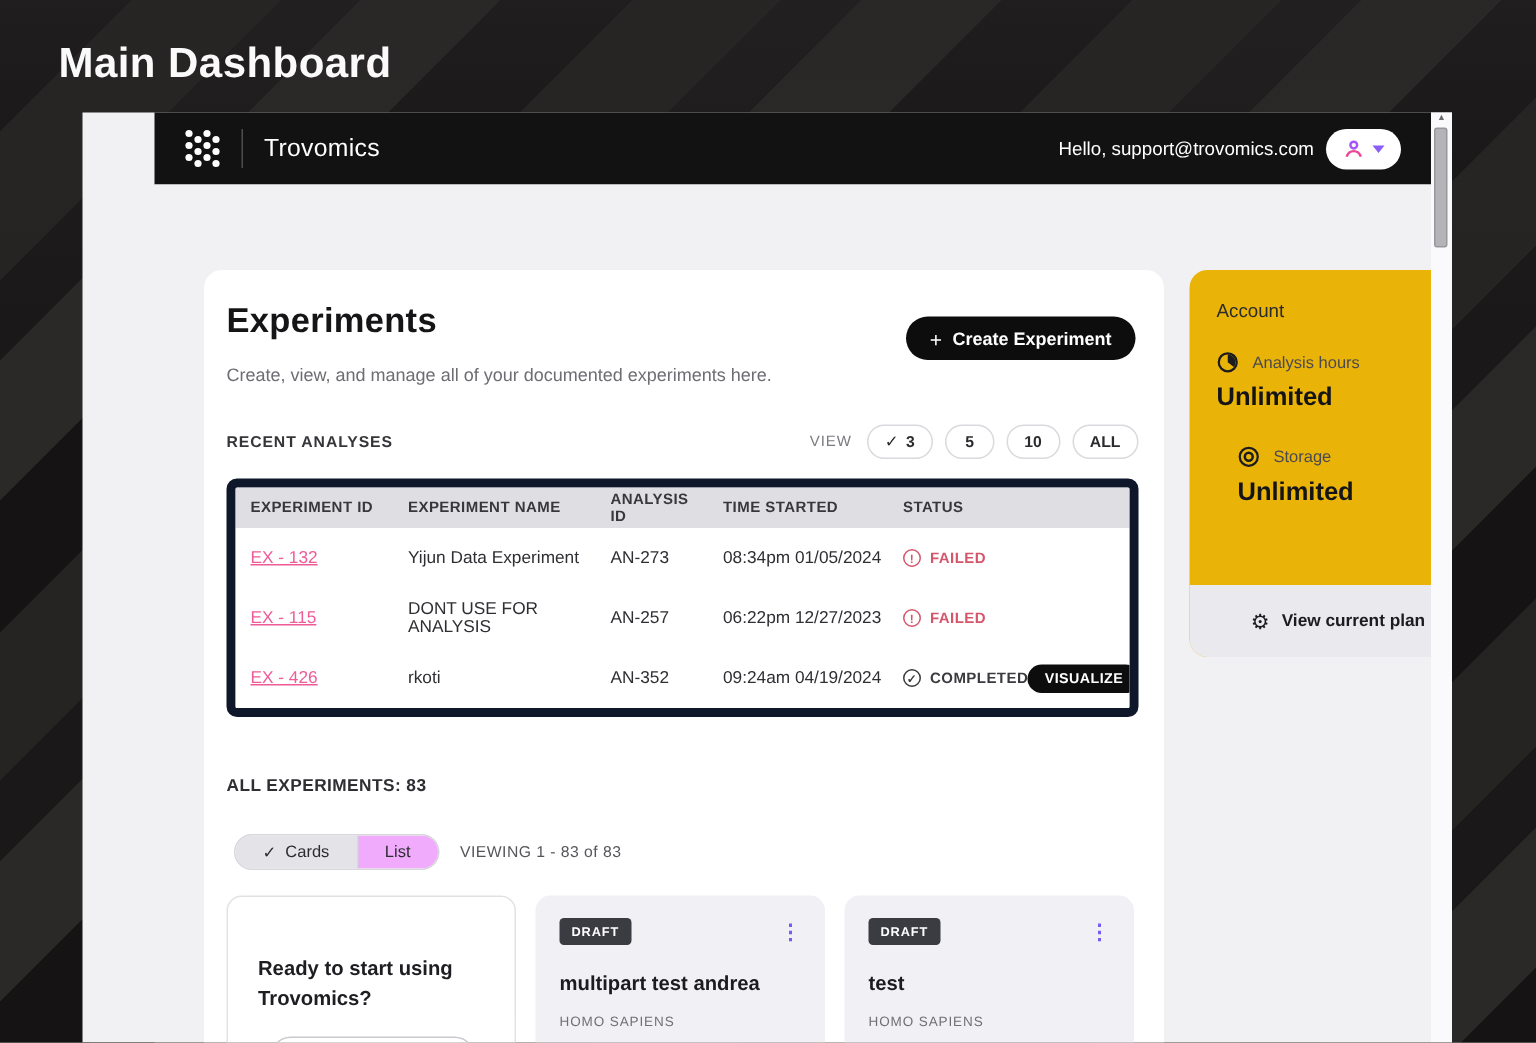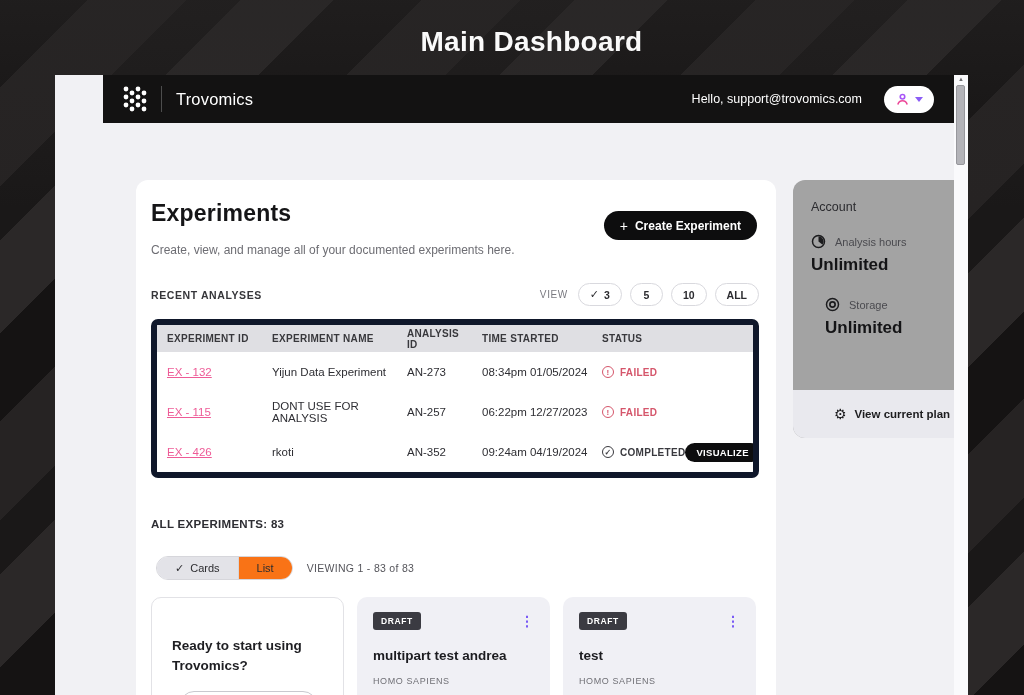--- a/index.html
+++ b/index.html
@@ -9,39 +9,39 @@
     background-color:#1c1a1a;
     background-image:
       linear-gradient(180deg, rgba(40,38,38,.55), rgba(0,0,0,0) 30%),
       repeating-linear-gradient(135deg, #151313 0 62px, #262323 62px 132px, #1a1818 132px 170px, #2b2828 170px 236px);
     position:relative;
   }
 
   
   .page-title {
     position:absolute; top:26px; left:0; width:100%;
-    text-align:center; color:#fafafa; font-size:28px; font-weight:700; letter-spacing:.3px;padding-left:39px;
+    color:#fafafa; font-size:28px; font-weight:700; letter-spacing:.3px;padding-left:39px;
   }
 
   
   .app-window {
     position:absolute; left:55px; top:75px; width:913px; height:620px;
     display:flex; background:#f1f1f4;
   }
   .app-main { width:899px; display:flex; flex-direction:column;padding-left:48px; }
 
   
   .navbar {
     height:48px; background:#131212; display:flex; align-items:center;
     padding:0 20px 0 16px; flex:none;
   }
   .logo-box { width:32px; height:32px; display:flex; align-items:center; justify-content:center; }
   .nav-divider { width:1px; height:26px; background:#4d4d4d; margin:0 14px 0 10px; }
   .brand { color:#fff; font-size:16.5px; font-weight:500; letter-spacing:.2px; }
-  .nav-right { margin-left:auto; display:flex; align-items:center; gap:22px; }
+  .nav-right { margin-left:auto; display:flex; align-items:center; gap:8px; }
   .greeting { color:#fff; font-size:12.5px; }
   .user-pill {
     width:50px; height:27px; background:#fff; border-radius:14px; border:none;
     display:flex; align-items:center; justify-content:center; gap:5px; cursor:pointer;
   }
   .caret-down { width:0; height:0; border-left:4px solid transparent; border-right:4px solid transparent; border-top:5px solid #8b5cf6; }
 
   
   .content { position:relative; flex:1; background:#f1f1f4; overflow:hidden; }
 
@@ -103,21 +103,21 @@
 
   
   .all-exp-label { margin-top:40px; font-size:11.5px; font-weight:700; color:#2e2e33; letter-spacing:.3px; }
   .toggle-row { margin-top:26px; display:flex; align-items:center; }
   .seg-toggle {
     display:flex; height:24px; border:1px solid #d6d6db; border-radius:12px;
     overflow:hidden; background:#fff; margin-left:5px;
   }
   .seg {
     padding:0 18px; display:flex; align-items:center; gap:6px;
-    font-size:11px; color:#2c2c30; cursor:pointer; background:#f97316; border:none; font-family:inherit;
+    font-size:11px; color:#2c2c30; cursor:pointer; background:#f0abfc; border:none; font-family:inherit;
   }
   .seg.selected { background:#e3e3e8; }
   .seg + .seg { border-left:1px solid #d6d6db; }
   .viewing-label { margin-left:14px; font-size:10.5px; color:#55555b; letter-spacing:.3px; }
 
   
   .cards-grid { margin-top:17px; display:flex; gap:13px; }
   .exp-card { width:193px; height:150px; border-radius:10px; position:relative; }
   .exp-card.cta { background:#fff; border:1px solid #e2e2e6; }
   .exp-card.draft { background:#f0f0f5; padding:15px 16px; }
@@ -135,21 +135,21 @@
     padding:4px 8px; border-radius:3px;
   }
   .kebab { color:#7a5af5; font-size:14px; font-weight:700; line-height:12px; cursor:pointer; letter-spacing:0; }
   .card-title { margin-top:18px; font-size:13.5px; font-weight:700; color:#1c1c20; }
   .card-species { margin-top:13px; font-size:9px; color:#707076; letter-spacing:.6px; }
   .card-stats { margin-top:16px; display:flex; gap:18px; font-size:11px; font-weight:700; color:#222226; }
 
   
   .account-card {
     position:absolute; left:690px; top:57px; width:198px; height:258px;
-    background:#a3a3a3; border-radius:12px; overflow:hidden;
+    background:#eab308; border-radius:12px; overflow:hidden;
   }
   .account-title { margin:20px 0 0 18px; font-size:12.5px; color:#2b2b2f; }
   .acct-item { margin:0 0 0 18px; }
   .acct-item.first { margin-top:20px; }
   .acct-item.second { margin-top:22px;margin-left:32px; }
   .acct-label-row { display:flex; align-items:center; gap:9px; font-size:11px; color:#4a4a4f; }
   .acct-value { margin-top:6px; font-size:17px; font-weight:700; color:#141416; }
   .account-footer {
     position:absolute; left:0; bottom:0; width:100%; height:48px; background:#e9e9ee;
     display:flex; align-items:center; justify-content:center; gap:8px; cursor:pointer; border:none;

